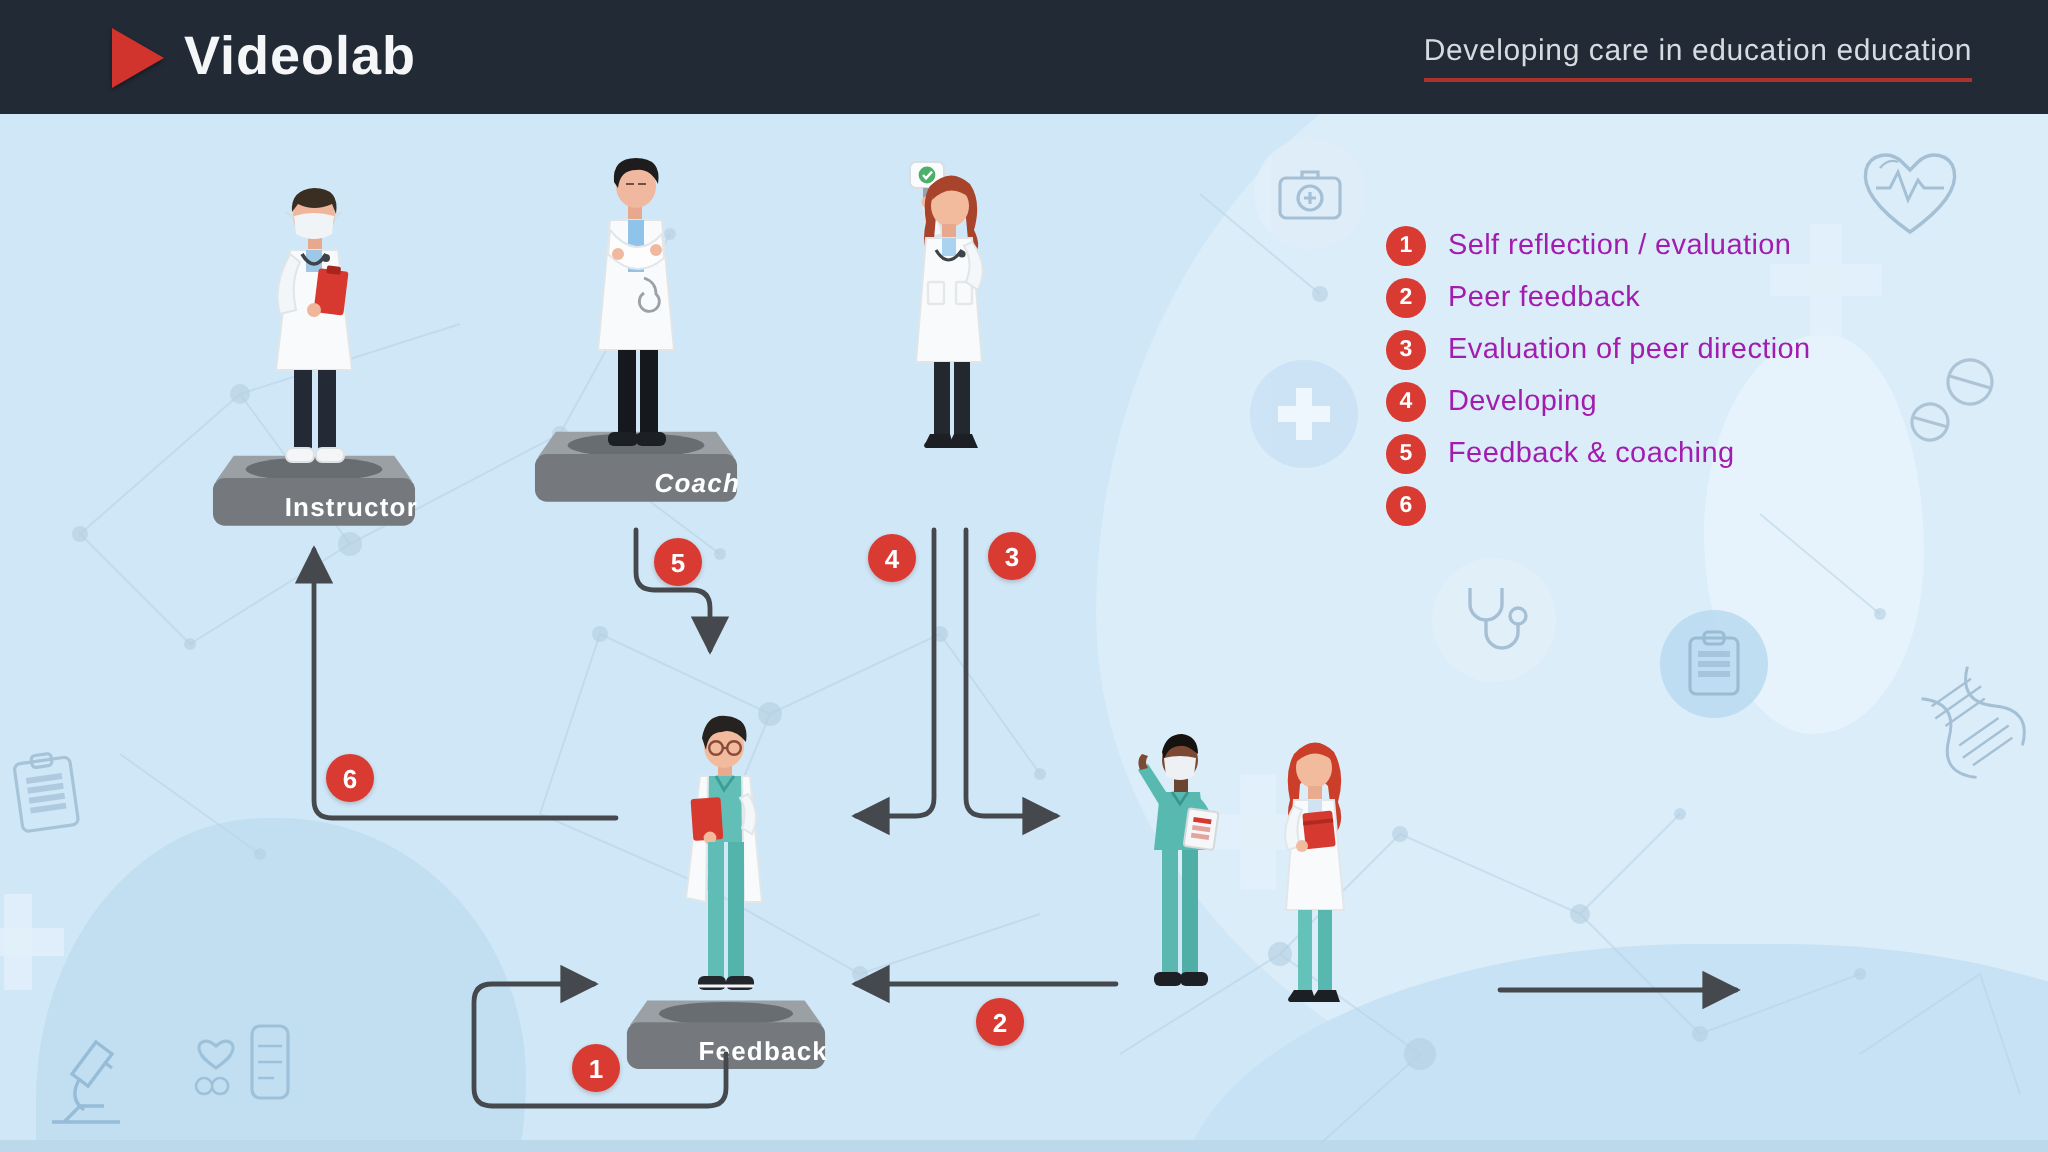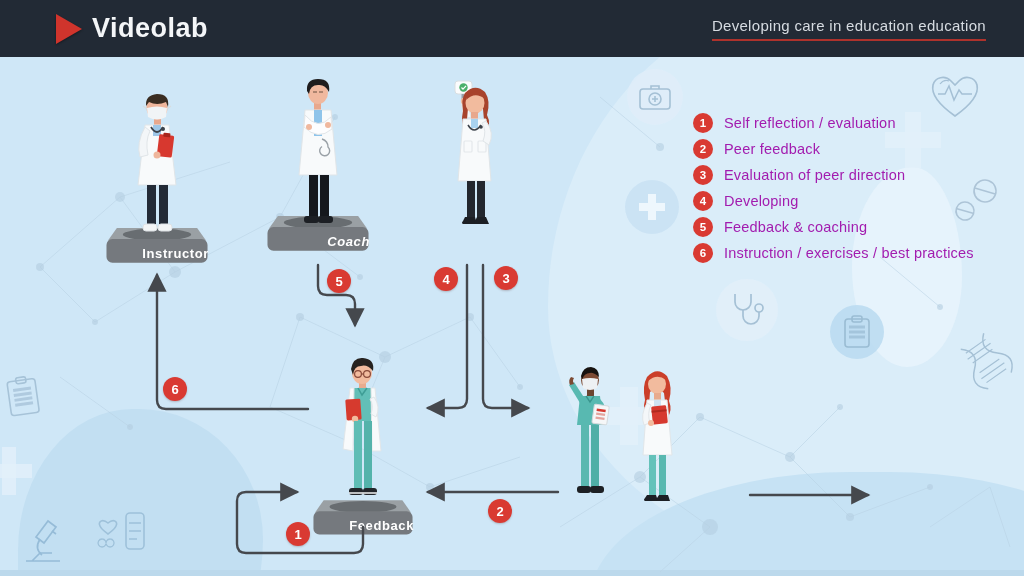--- a/index.html
+++ b/index.html
@@ -408,20 +408,19 @@
       <div class="legend-row">
         <div class="legend-badge">4</div>
         <div class="legend-label">Developing</div>
       </div>
       <div class="legend-row">
         <div class="legend-badge">5</div>
         <div class="legend-label">Feedback &amp; coaching</div>
       </div>
       <div class="legend-row">
         <div class="legend-badge">6</div>
-        <div class="legend-label">Instruction / exercises / best practices</div>
       </div>
     </div>
 
 
     <div class="bottom-strip"></div>
   </div>
 </div>
 
 </body></html>

